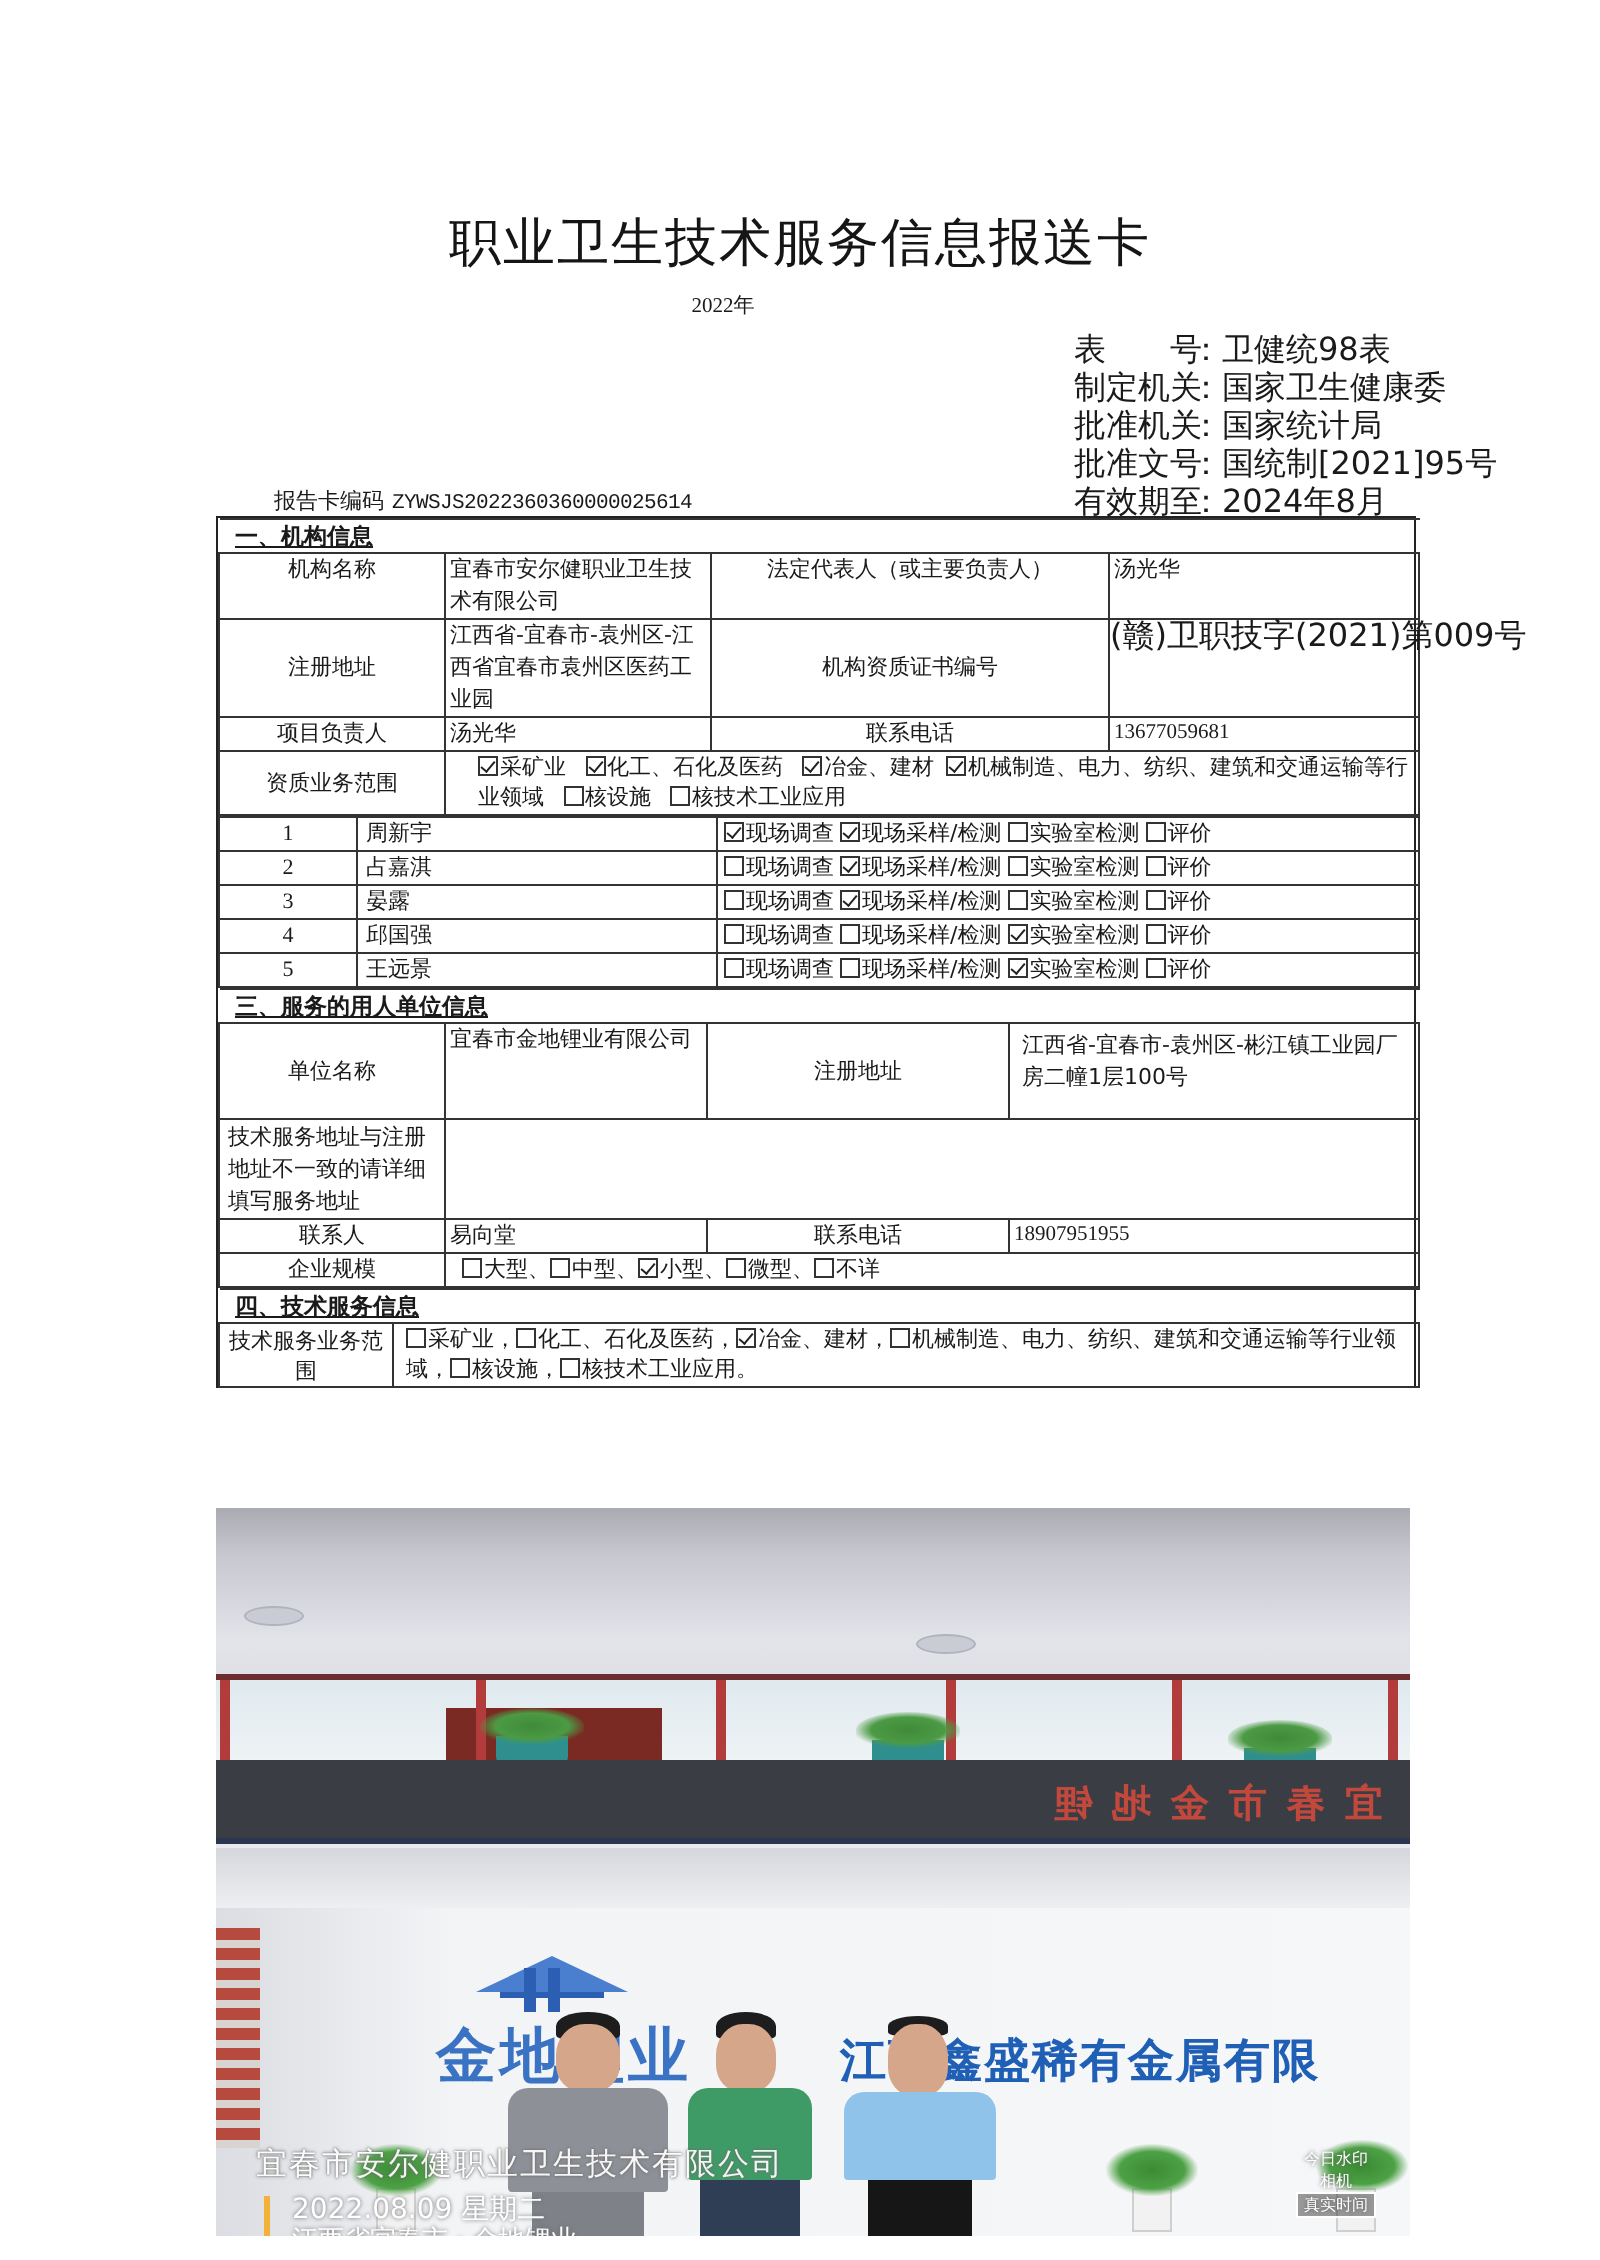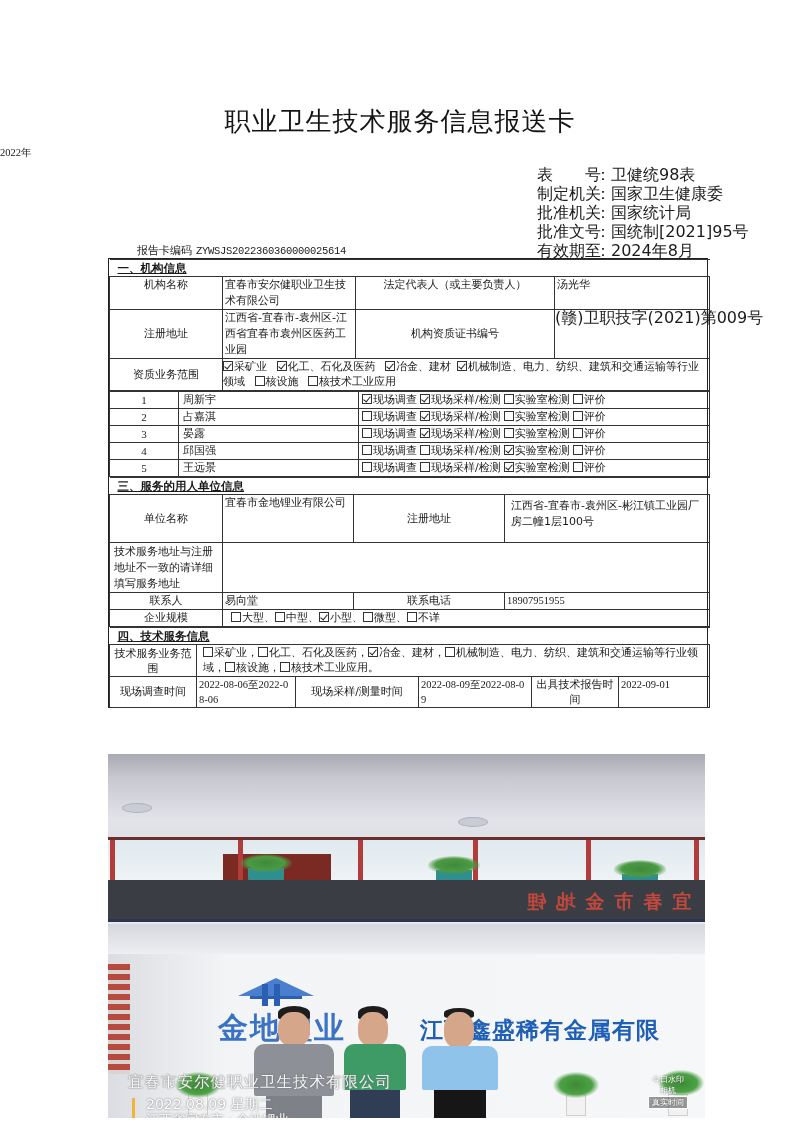--- a/index.html
+++ b/index.html
@@ -1,20 +1,20 @@
 <!DOCTYPE html>
 <html><head>
 <meta charset="utf-8">
 <style>
   * { box-sizing: border-box; margin: 0; padding: 0; }
   html, body { width: 800px; height: 1130px; background: #ffffff; overflow: hidden; }
   body { position: relative; font-family: "DejaVu Sans", "Liberation Sans", sans-serif; color: #1a1a1a; }
 
   .title { position: absolute; left: 0; width: 800px; top: 104px; text-align: center; font-size: 26px; letter-spacing: 1px; color: #151515; font-family: Liberation Sans, sans-serif; }
-  .year { position: absolute; left: 0; width: 723px; top: 146px; font-size: 10.5px; font-family: "Liberation Serif", "DejaVu Serif", serif; }
+  .year { position: absolute; left: 0; width: 723px; top: 146px; text-align: center; font-size: 10.5px; font-family: "Liberation Serif", "DejaVu Serif", serif; }
 
   .meta { position: absolute; left: 537px; top: 165px; font-size: 16px; line-height: 19px; }
   .meta .row { white-space: nowrap; }
   .meta .k { display: inline-block; width: 58px; text-align: justify; text-align-last: justify; }
 
   .cardno { position: absolute; left: 137px; top: 243px; font-size: 11px; white-space: nowrap; }
   .cardno .v { font-family: "Liberation Mono", "DejaVu Sans Mono", monospace; font-size: 10.5px; margin-left: 4px; letter-spacing: -0.3px; }
 
   .form { position: absolute; left: 108px; top: 258px; width: 600px; border: 1px solid #222; border-bottom: none; }
   .form table { border-collapse: collapse; width: 100%; table-layout: fixed; }
@@ -95,23 +95,29 @@
       <td class="l">宜春市安尔健职业卫生技术有限公司</td>
       <td class="c" style="vertical-align:top">法定代表人（或主要负责人）</td>
       <td class="l">汤光华</td>
     </tr>
     <tr style="height:49px">
       <td class="c">注册地址</td>
       <td class="l">江西省-宜春市-袁州区-江西省宜春市袁州区医药工业园</td>
       <td class="c">机构资质证书编号</td>
       <td class="l" style="font-size:16px;white-space:nowrap;padding:0">(赣)卫职技字(2021)第009号</td>
     </tr>
+    <tr style="height:16px">
+      <td class="c">项目负责人</td>
+      <td class="l">汤光华</td>
+      <td class="c">联系电话</td>
+      <td class="l num" style="font-size:10.5px">13677059681</td>
+    </tr>
     <tr style="height:32px">
       <td class="c">资质业务范围</td>
-      <td colspan="3" class="l" style="padding-left:0;line-height:15px">
+      <td colspan="3" class="l" style="padding-left:16px;line-height:15px">
         <span class="opt"><span class="cb on"></span><span>采矿业</span></span>
         <span class="opt"><span class="cb on"></span><span>化工、石化及医药</span></span>
         <span class="opt"><span class="cb on"></span><span>冶金、建材</span></span><span style="margin-right:6px"><span class="cb on"></span><span>机械制造、电力、纺织、建筑和交通运输等行业领域</span></span>
         <span class="opt"><span class="cb"></span><span>核设施</span></span>
         <span class="opt"><span class="cb"></span><span>核技术工业应用</span></span>
       </td>
     </tr>
   </tbody>
     </table>
 
@@ -207,28 +213,20 @@
       </colgroup>
     <tbody>
         <tr class="sec">
           <td colspan="6">四、技术服务信息</td>
         </tr>
     <tr style="height:32px">
       <td class="c" style="line-height:15px">技术服务业务范围</td>
       <td colspan="5" class="l" style="padding-left:6px;line-height:15px">
         <span><span class="cb"></span><span>采矿业</span>，</span><span><span class="cb"></span><span>化工、石化及医药</span>，</span><span><span class="cb on"></span><span>冶金、建材</span>，</span><span><span class="cb"></span><span>机械制造、电力、纺织、建筑和交通运输等行业领域</span>，</span><span><span class="cb"></span><span>核设施</span>，</span><span><span class="cb"></span><span>核技术工业应用。</span></span>
       </td>
-    </tr>
-    <tr style="height:30px">
-      <td class="c">现场调查时间</td>
-      <td class="l num" style="font-size:10.5px;line-height:15px;word-break:break-all">2022-08-06至2022-08-06</td>
-      <td class="c">现场采样/测量时间</td>
-      <td class="l num" style="font-size:10.5px;line-height:15px;word-break:break-all">2022-08-09至2022-08-09</td>
-      <td class="c" style="line-height:15px">出具技术报告时间</td>
-      <td class="l num" style="font-size:10.5px">2022-09-01</td>
     </tr>
   </tbody>
     </table>
 </div>
 
 <div class="photo">
   <div class="ph-ceiling"></div>
   <div class="ph-light" style="left:14px;top:49px"></div>
   <div class="ph-light" style="left:350px;top:63px"></div>
   <div class="ph-glass"></div>

